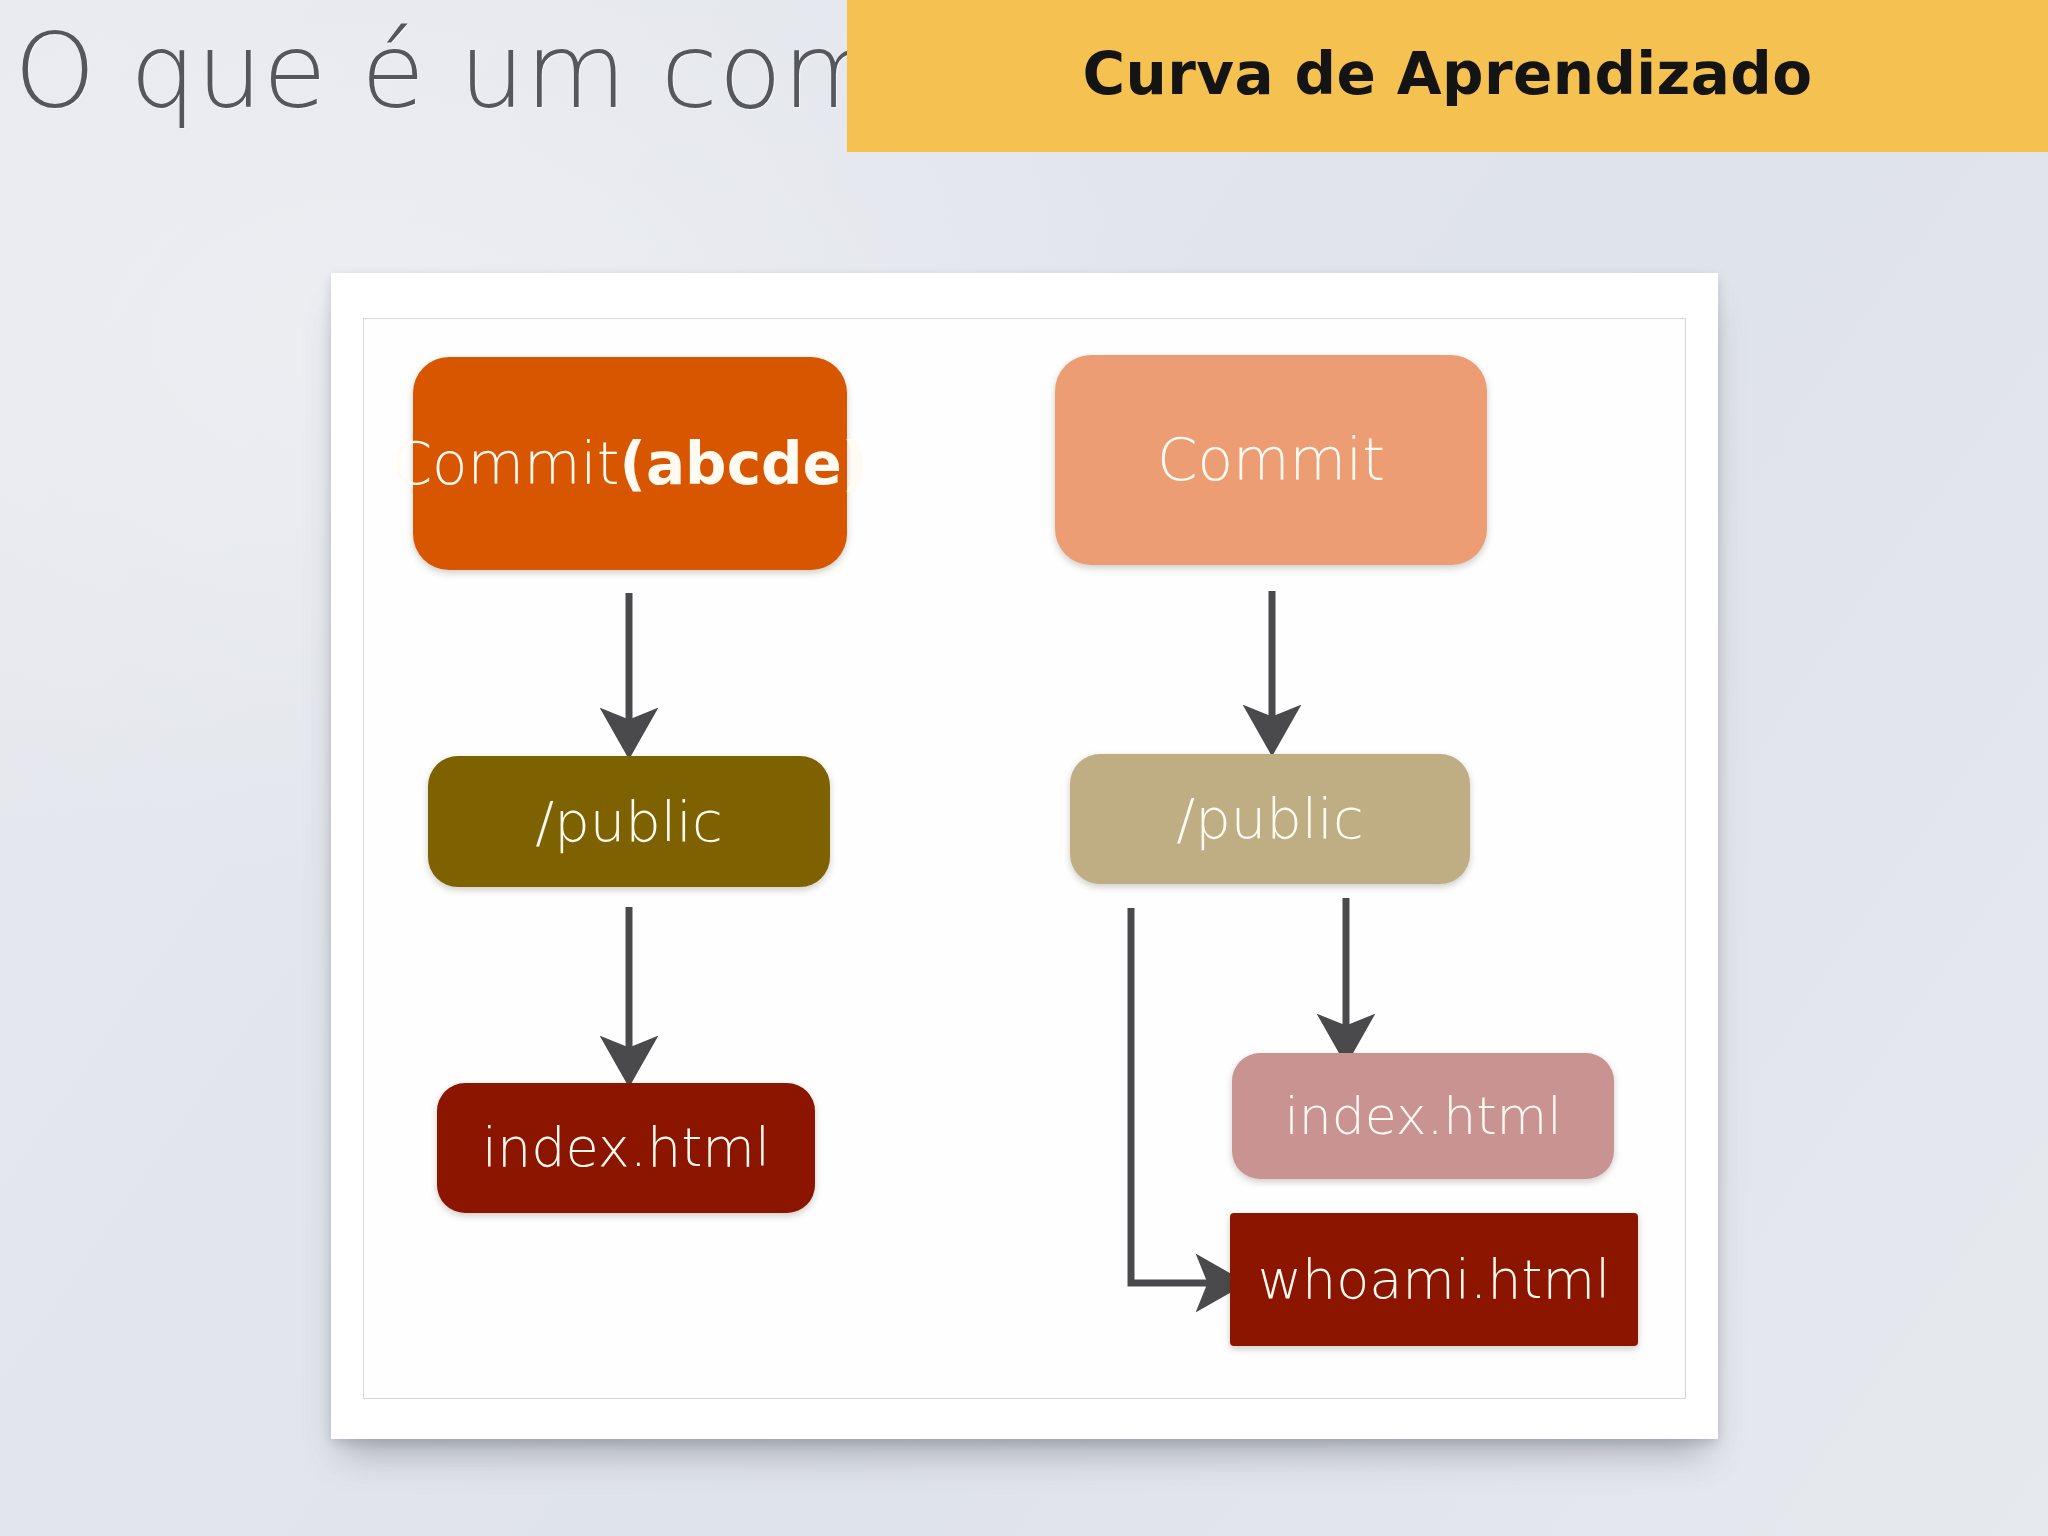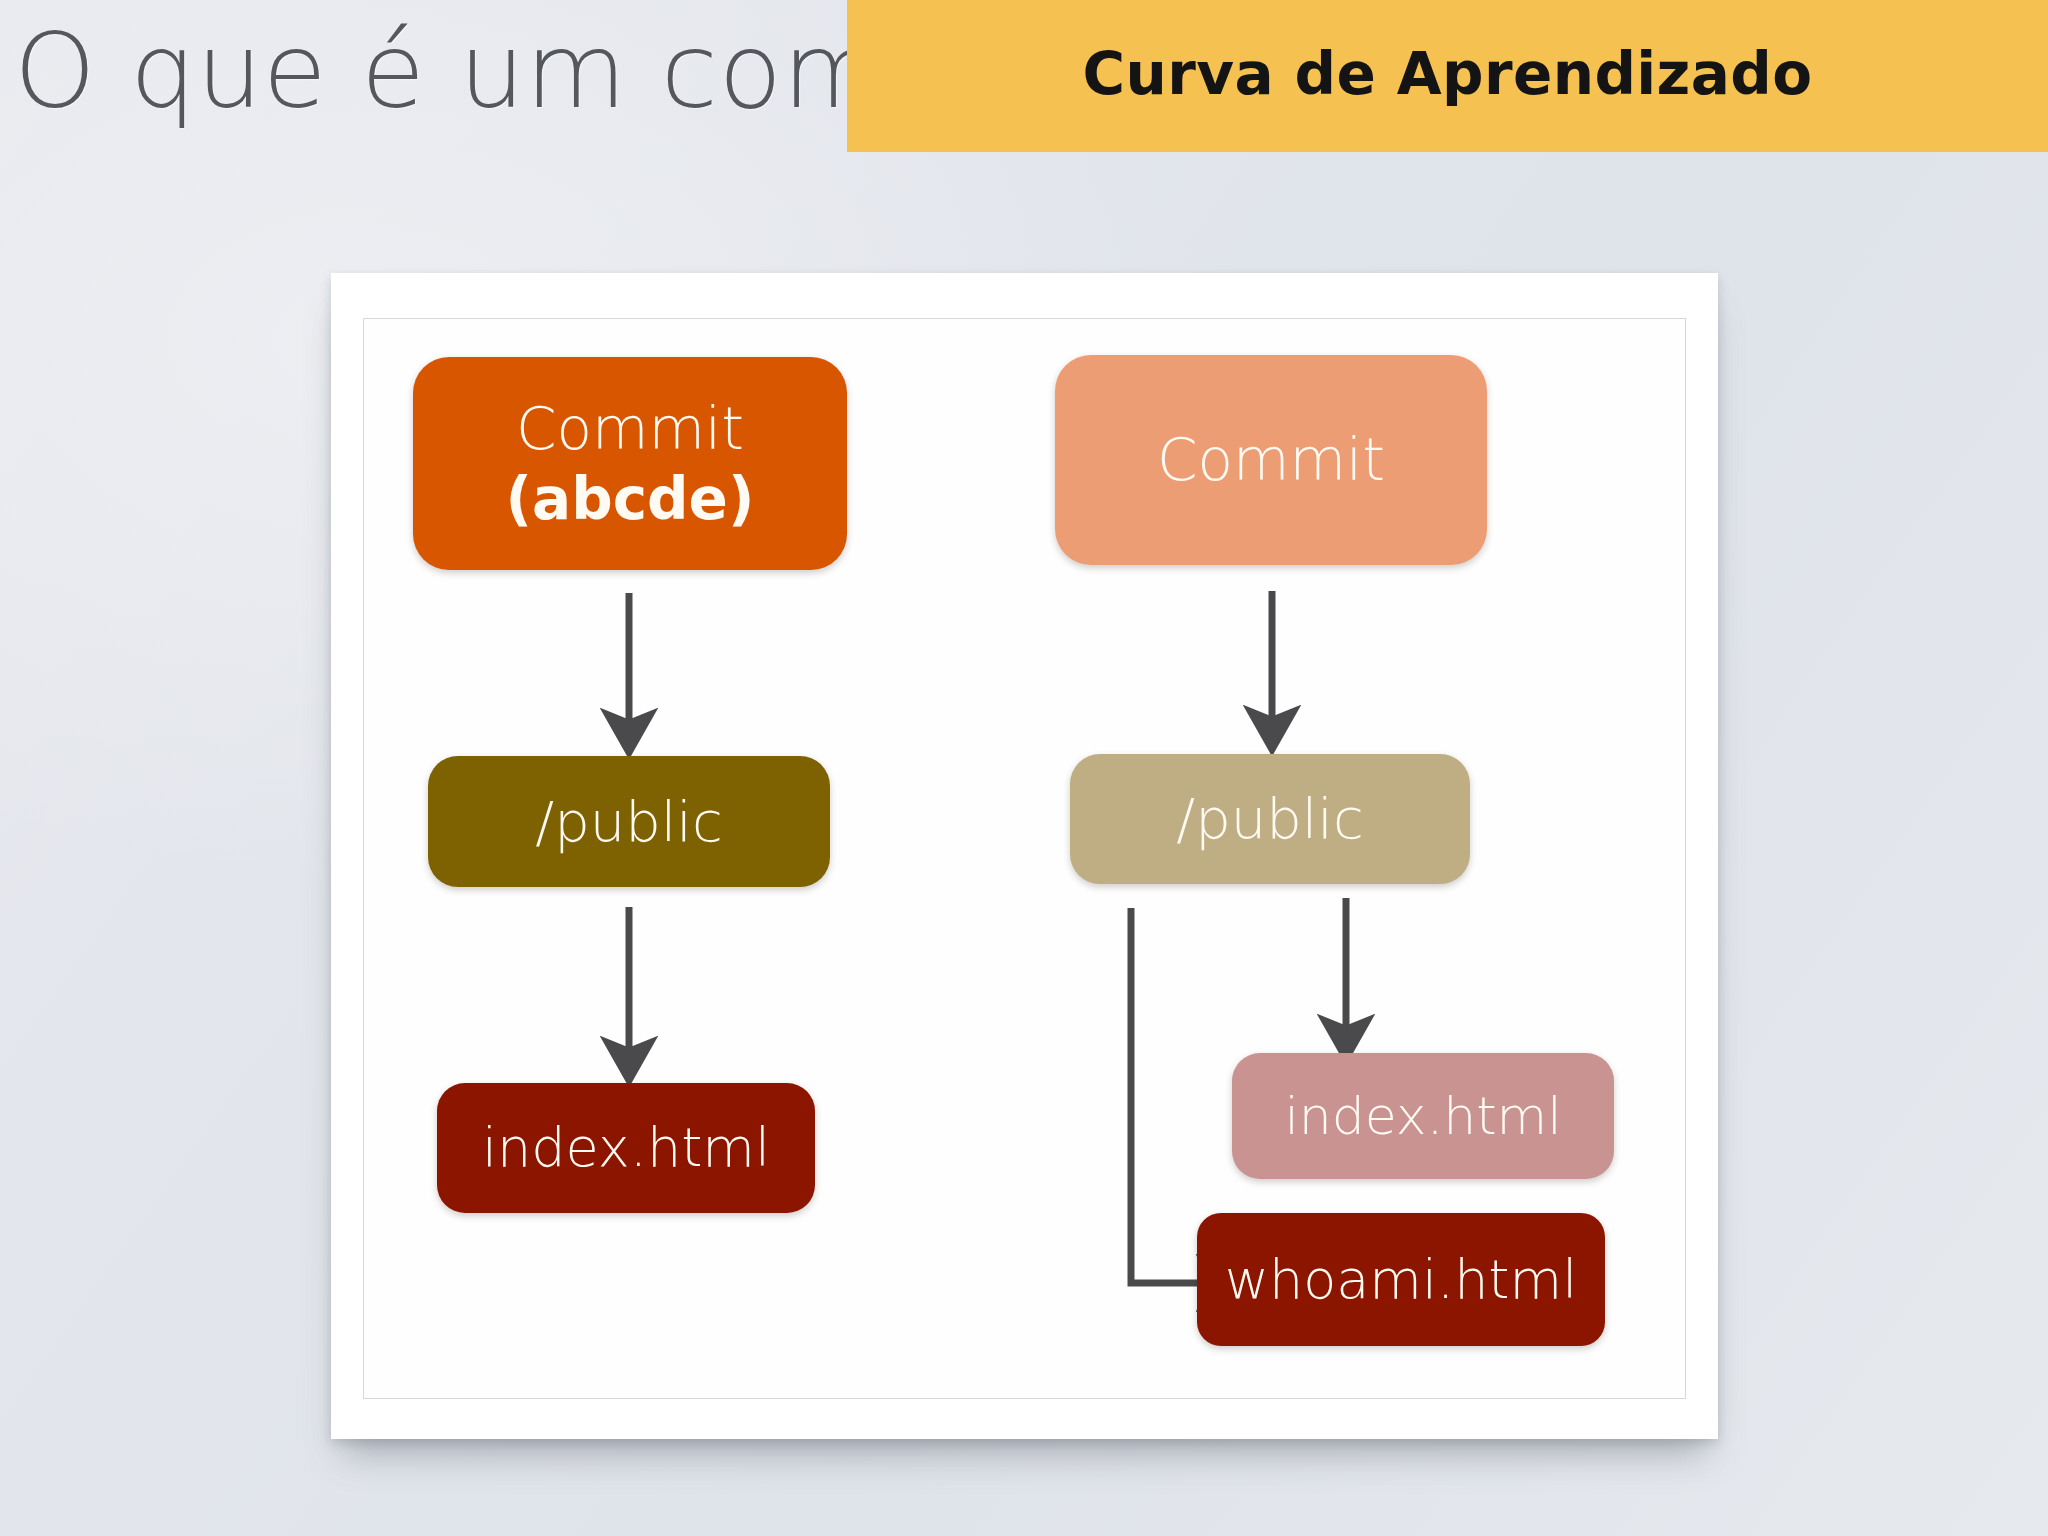--- a/index.html
+++ b/index.html
@@ -94,21 +94,21 @@
     position: absolute;
     left: 0;
     top: 0;
     width: 1387px;
     height: 1166px;
   }
   .node {
     position: absolute;
     box-sizing: border-box;
     display: flex;
-    flex-direction: column;
+    flex-direction: row;
     align-items: center;
     justify-content: center;
     text-align: center;
     color: #fffaf2;
     font-family: "DejaVu Sans", sans-serif;
     font-weight: 300;
     border-radius: 34px;
     box-shadow: 0 3px 7px rgba(40,30,20,0.22);
     white-space: nowrap;
   }
@@ -145,24 +145,24 @@
     font-size: 54px; line-height: 60px;
     border-radius: 28px;
   }
   #node-index-right {
     left: 901px; top: 780px; width: 382px; height: 126px;
     background: #c99392;
     font-size: 52px; line-height: 58px;
     border-radius: 28px;
   }
   #node-whoami {
-    left: 866px; top: 940px; width: 408px; height: 133px;
+    left: 899px; top: 940px; width: 408px; height: 133px;
     background: #8c1500;
     font-size: 54px; line-height: 60px;
-    border-radius: 24px;
+    border-radius: 4px;
   }
 
   #connectors {
     position: absolute;
     left: 0; top: 0;
     width: 1387px;
     height: 1166px;
     pointer-events: none;
   }
 </style>

